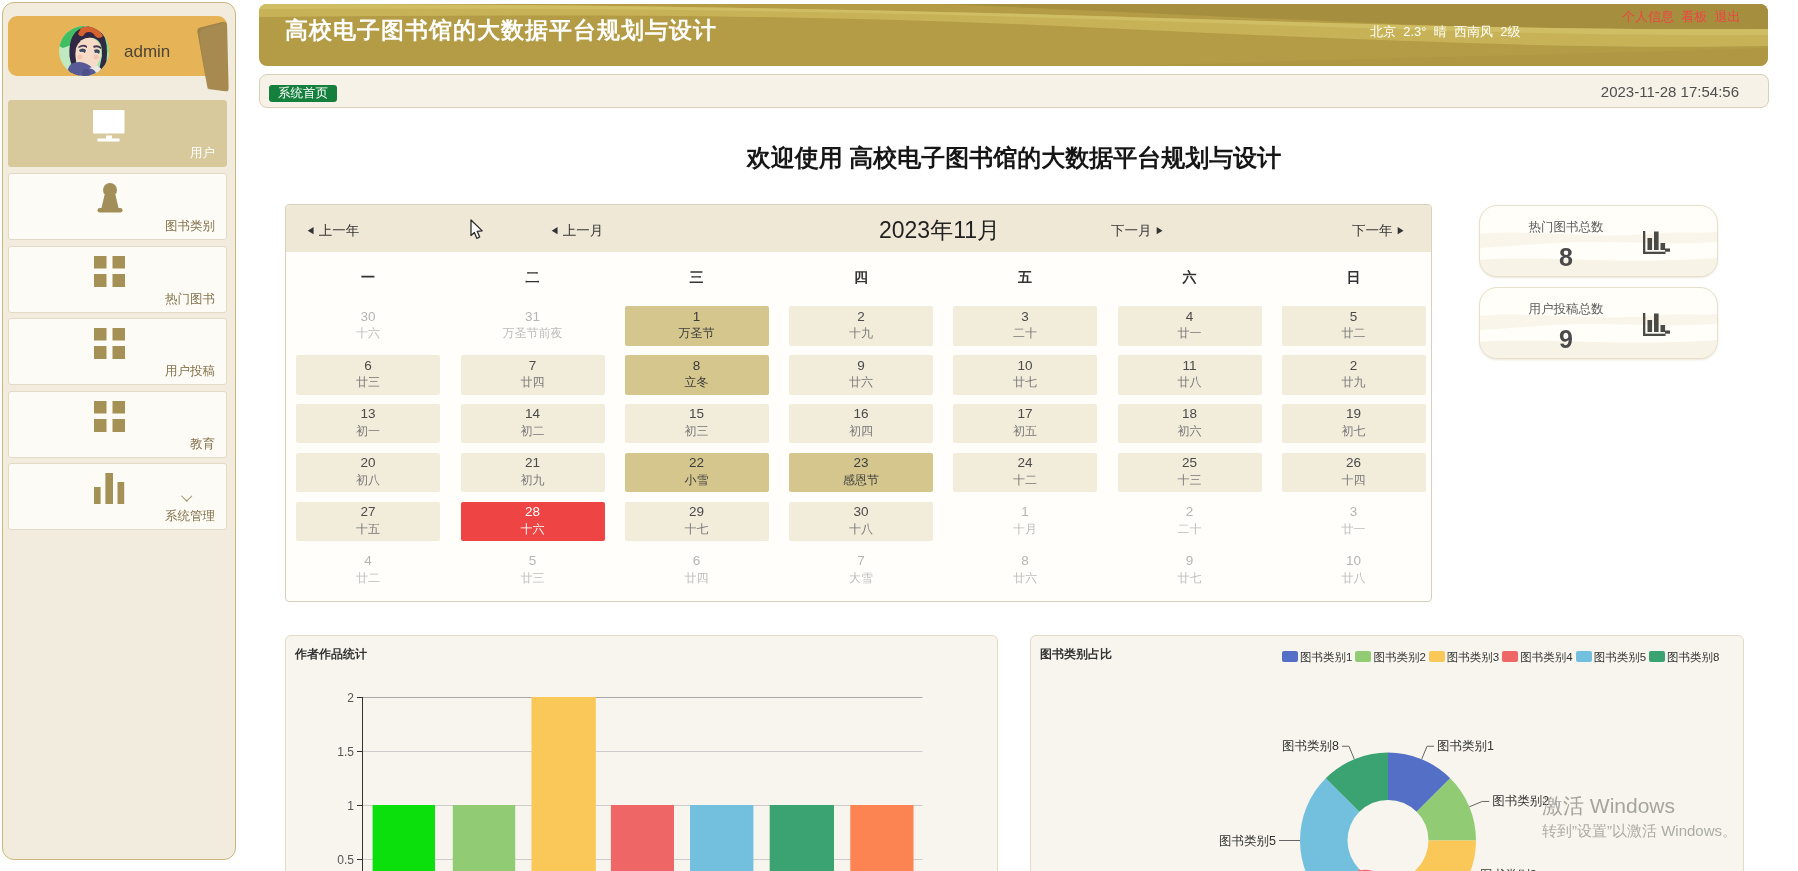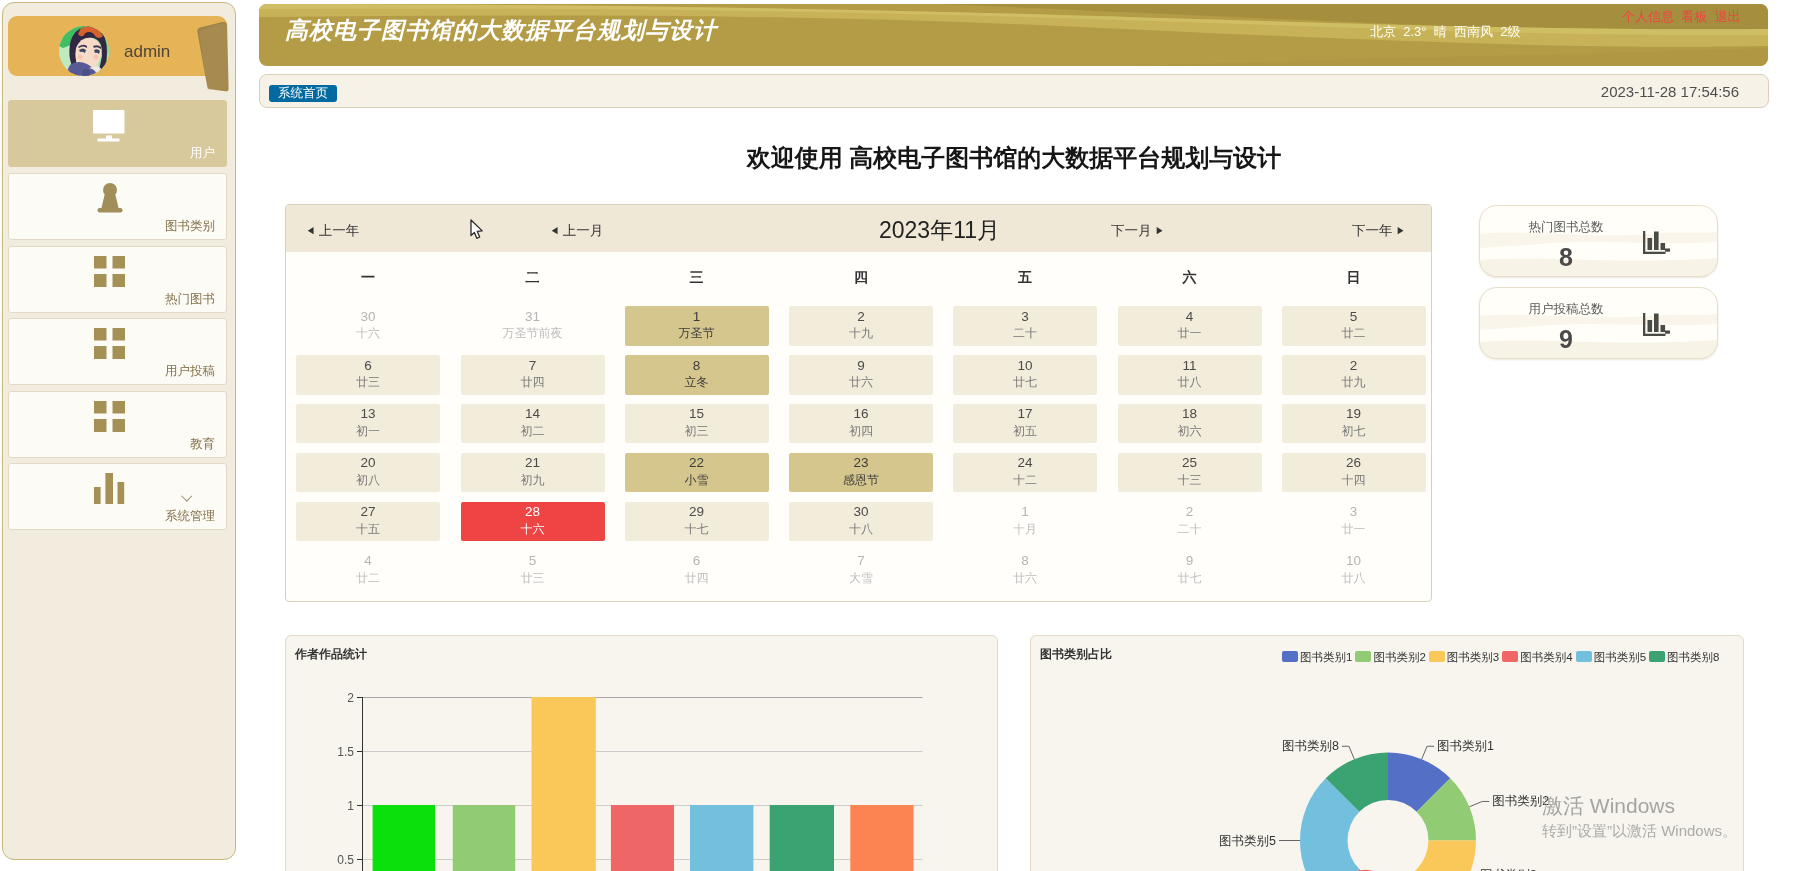--- a/index.html
+++ b/index.html
@@ -20,29 +20,29 @@
   .menuItem .lbl { position:absolute; top:44px; left:0; width:206px; text-align:right;
     font-size:12.5px; color:#83724a; }
   .menuItem.active .lbl { color:#ffffff; }
   .menuItem .ic { position:absolute; top:9px; left:85px; }
   .menuItem .chev { position:absolute; left:174px; top:28px; width:7.5px; height:7.5px;
     border-right:1.7px solid #979069; border-bottom:1.7px solid #979069;
     transform:rotate(45deg); }
 
   
   #header { left:259px; top:4px; width:1509px; height:62px; border-radius:8px; overflow:hidden; }
-  #header .htitle { position:absolute; left:26px; top:11px; font-size:23px; font-weight:bold; color:#ffffff; letter-spacing:1px;font-style:italic;}
+  #header .htitle { position:absolute; left:26px; top:11px; font-size:23px; font-weight:bold; color:#ffffff; letter-spacing:1px;}
   #header .weather { position:absolute; left:1111px; top:19px; font-size:13px; color:#fdfdf6; }
   #header .hlinks  { position:absolute; left:1363px; top:4px; font-size:13px; color:#ef4444; }
 
   
   #crumb { left:259px; top:74px; width:1510px; height:34px; background:#f7f2e7;
     border:1px solid #d9d0ba; border-radius:8px; }
   #crumb .tag { position:absolute; left:9px; top:10px; height:17px; line-height:16px; padding:0 9px;
-    background:#0369a1; color:#fff; font-size:12.5px; border-radius:3px; }
+    background:#15803d; color:#fff; font-size:12.5px; border-radius:3px; }
   #crumb .time { position:absolute; right:29px; top:8px; font-size:15px; color:#4e4e4e; }
 
   #welcome { left:259px; top:142px; width:1510px; text-align:center;
     font-size:24px; font-weight:bold; color:#161616; }
 
   
   #cal { left:285px; top:204px; width:1147px; height:398px; background:#fffefb;
     border:1px solid #d8d0bc; border-radius:4px; }
   #calHead { position:absolute; left:0; top:0; width:1145px; height:47px; background:#efe8d7;
     border-radius:3px 3px 0 0; font-size:13.5px; color:#333; }

